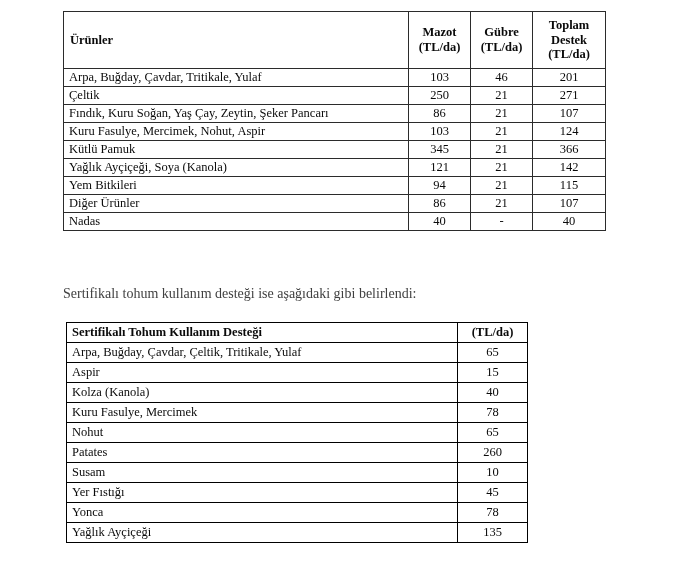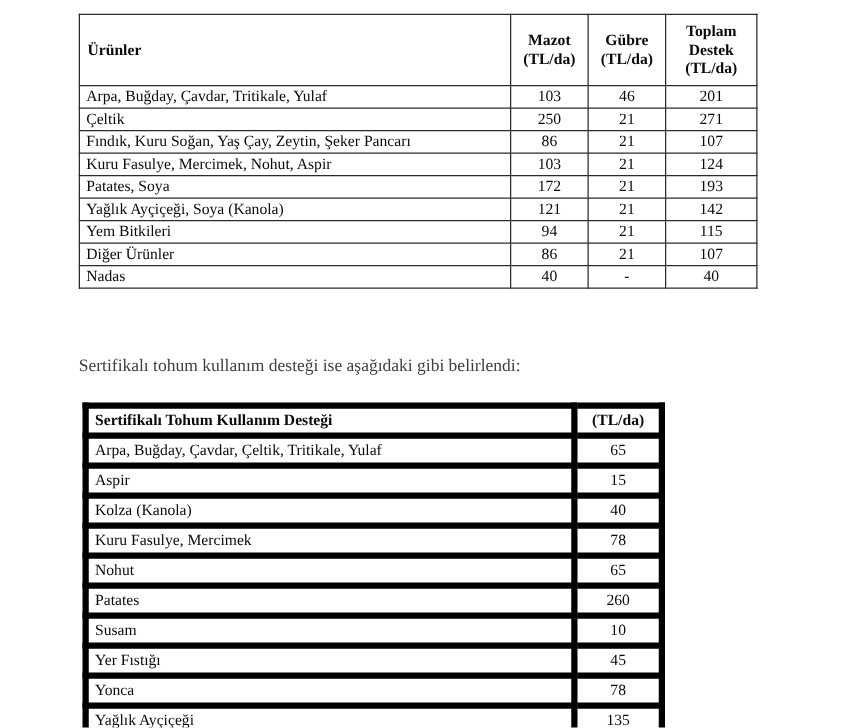--- a/index.html
+++ b/index.html
@@ -87,21 +87,21 @@
     position: absolute;
     left: 66px;
     top: 322px;
     width: 461px;
     border-collapse: collapse;
     table-layout: fixed;
     background: #ffffff;
   }
   .table-two th,
   .table-two td {
-    border: 5px solid #000000;
+    border: 1px solid #000000;
     padding: 0;
     font-size: 12.5px;
     line-height: 1.18;
     color: #0a0a0a;
     height: 19px;
     vertical-align: middle;
   }
   .table-two thead th {
     font-weight: bold;
   }
@@ -163,24 +163,24 @@
         <td class="t1-num">21</td>
         <td class="t1-num">107</td>
       </tr>
       <tr>
         <td class="t1-name">Kuru Fasulye, Mercimek, Nohut, Aspir</td>
         <td class="t1-num">103</td>
         <td class="t1-num">21</td>
         <td class="t1-num">124</td>
       </tr>
       <tr>
-        <td class="t1-name">Patates, Soya</td>
-        <td class="t1-num">172</td>
-        <td class="t1-num">21</td>
-        <td class="t1-num">193</td>
+        <td class="t1-name">Kütlü Pamuk</td>
+        <td class="t1-num">345</td>
+        <td class="t1-num">21</td>
+        <td class="t1-num">366</td>
       </tr>
       <tr>
         <td class="t1-name">Yağlık Ayçiçeği, Soya (Kanola)</td>
         <td class="t1-num">121</td>
         <td class="t1-num">21</td>
         <td class="t1-num">142</td>
       </tr>
       <tr>
         <td class="t1-name">Yem Bitkileri</td>
         <td class="t1-num">94</td>

